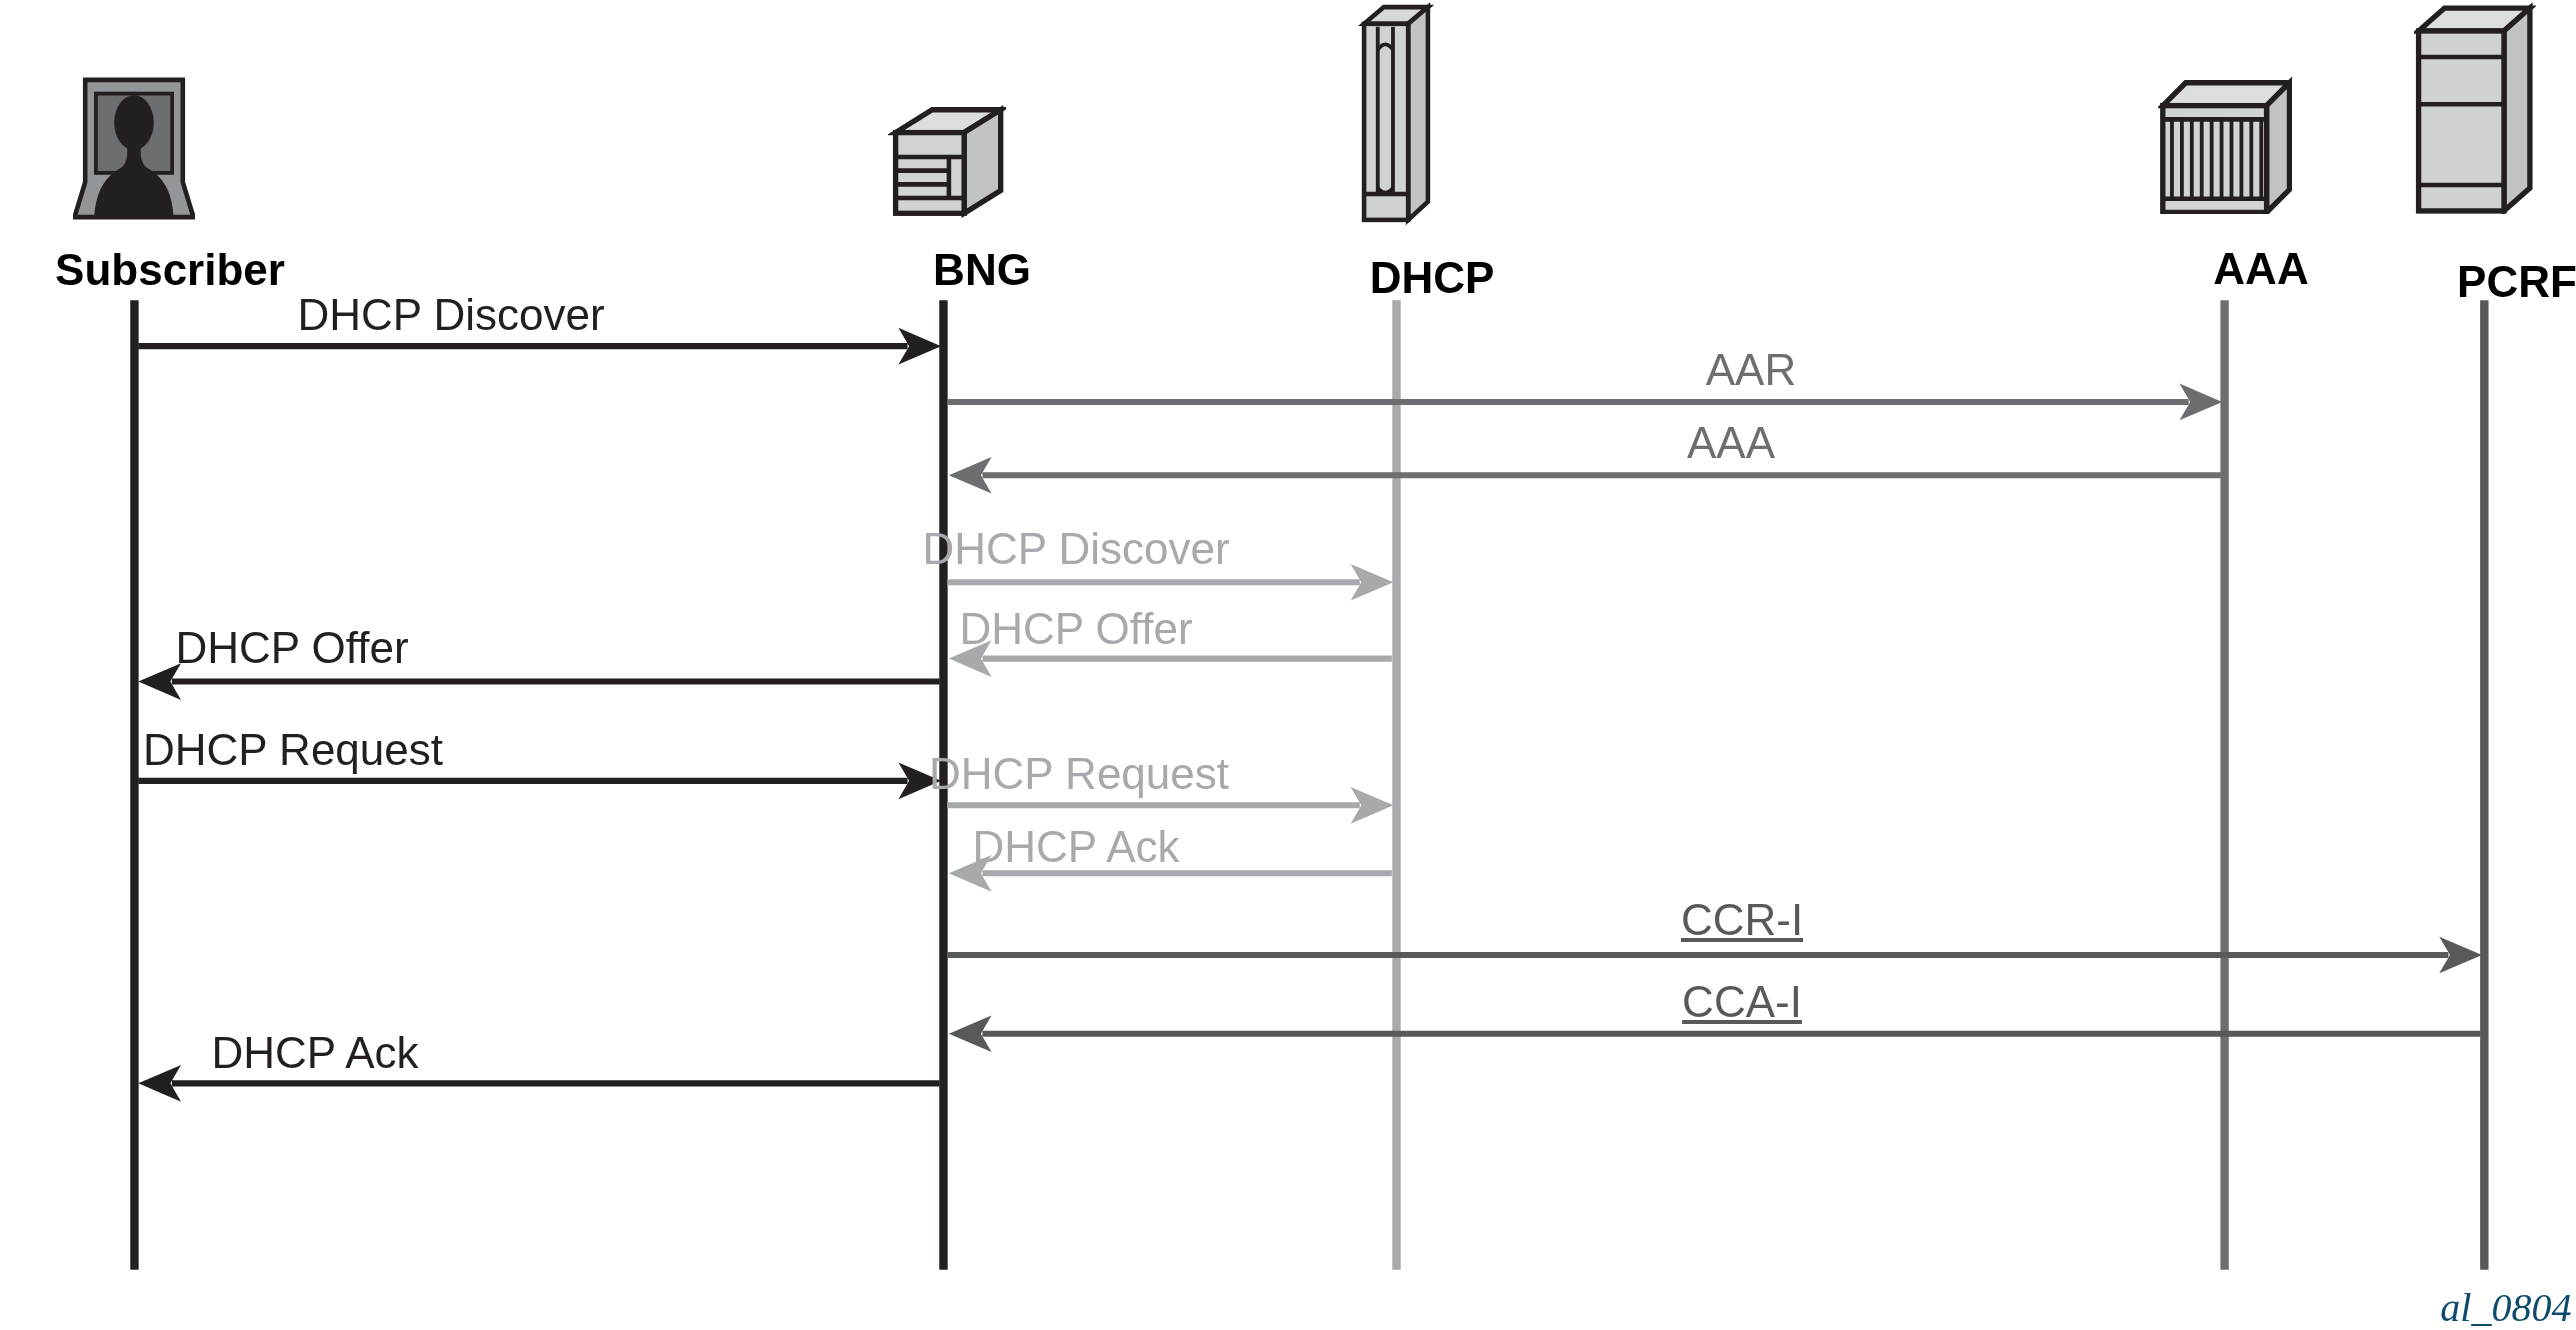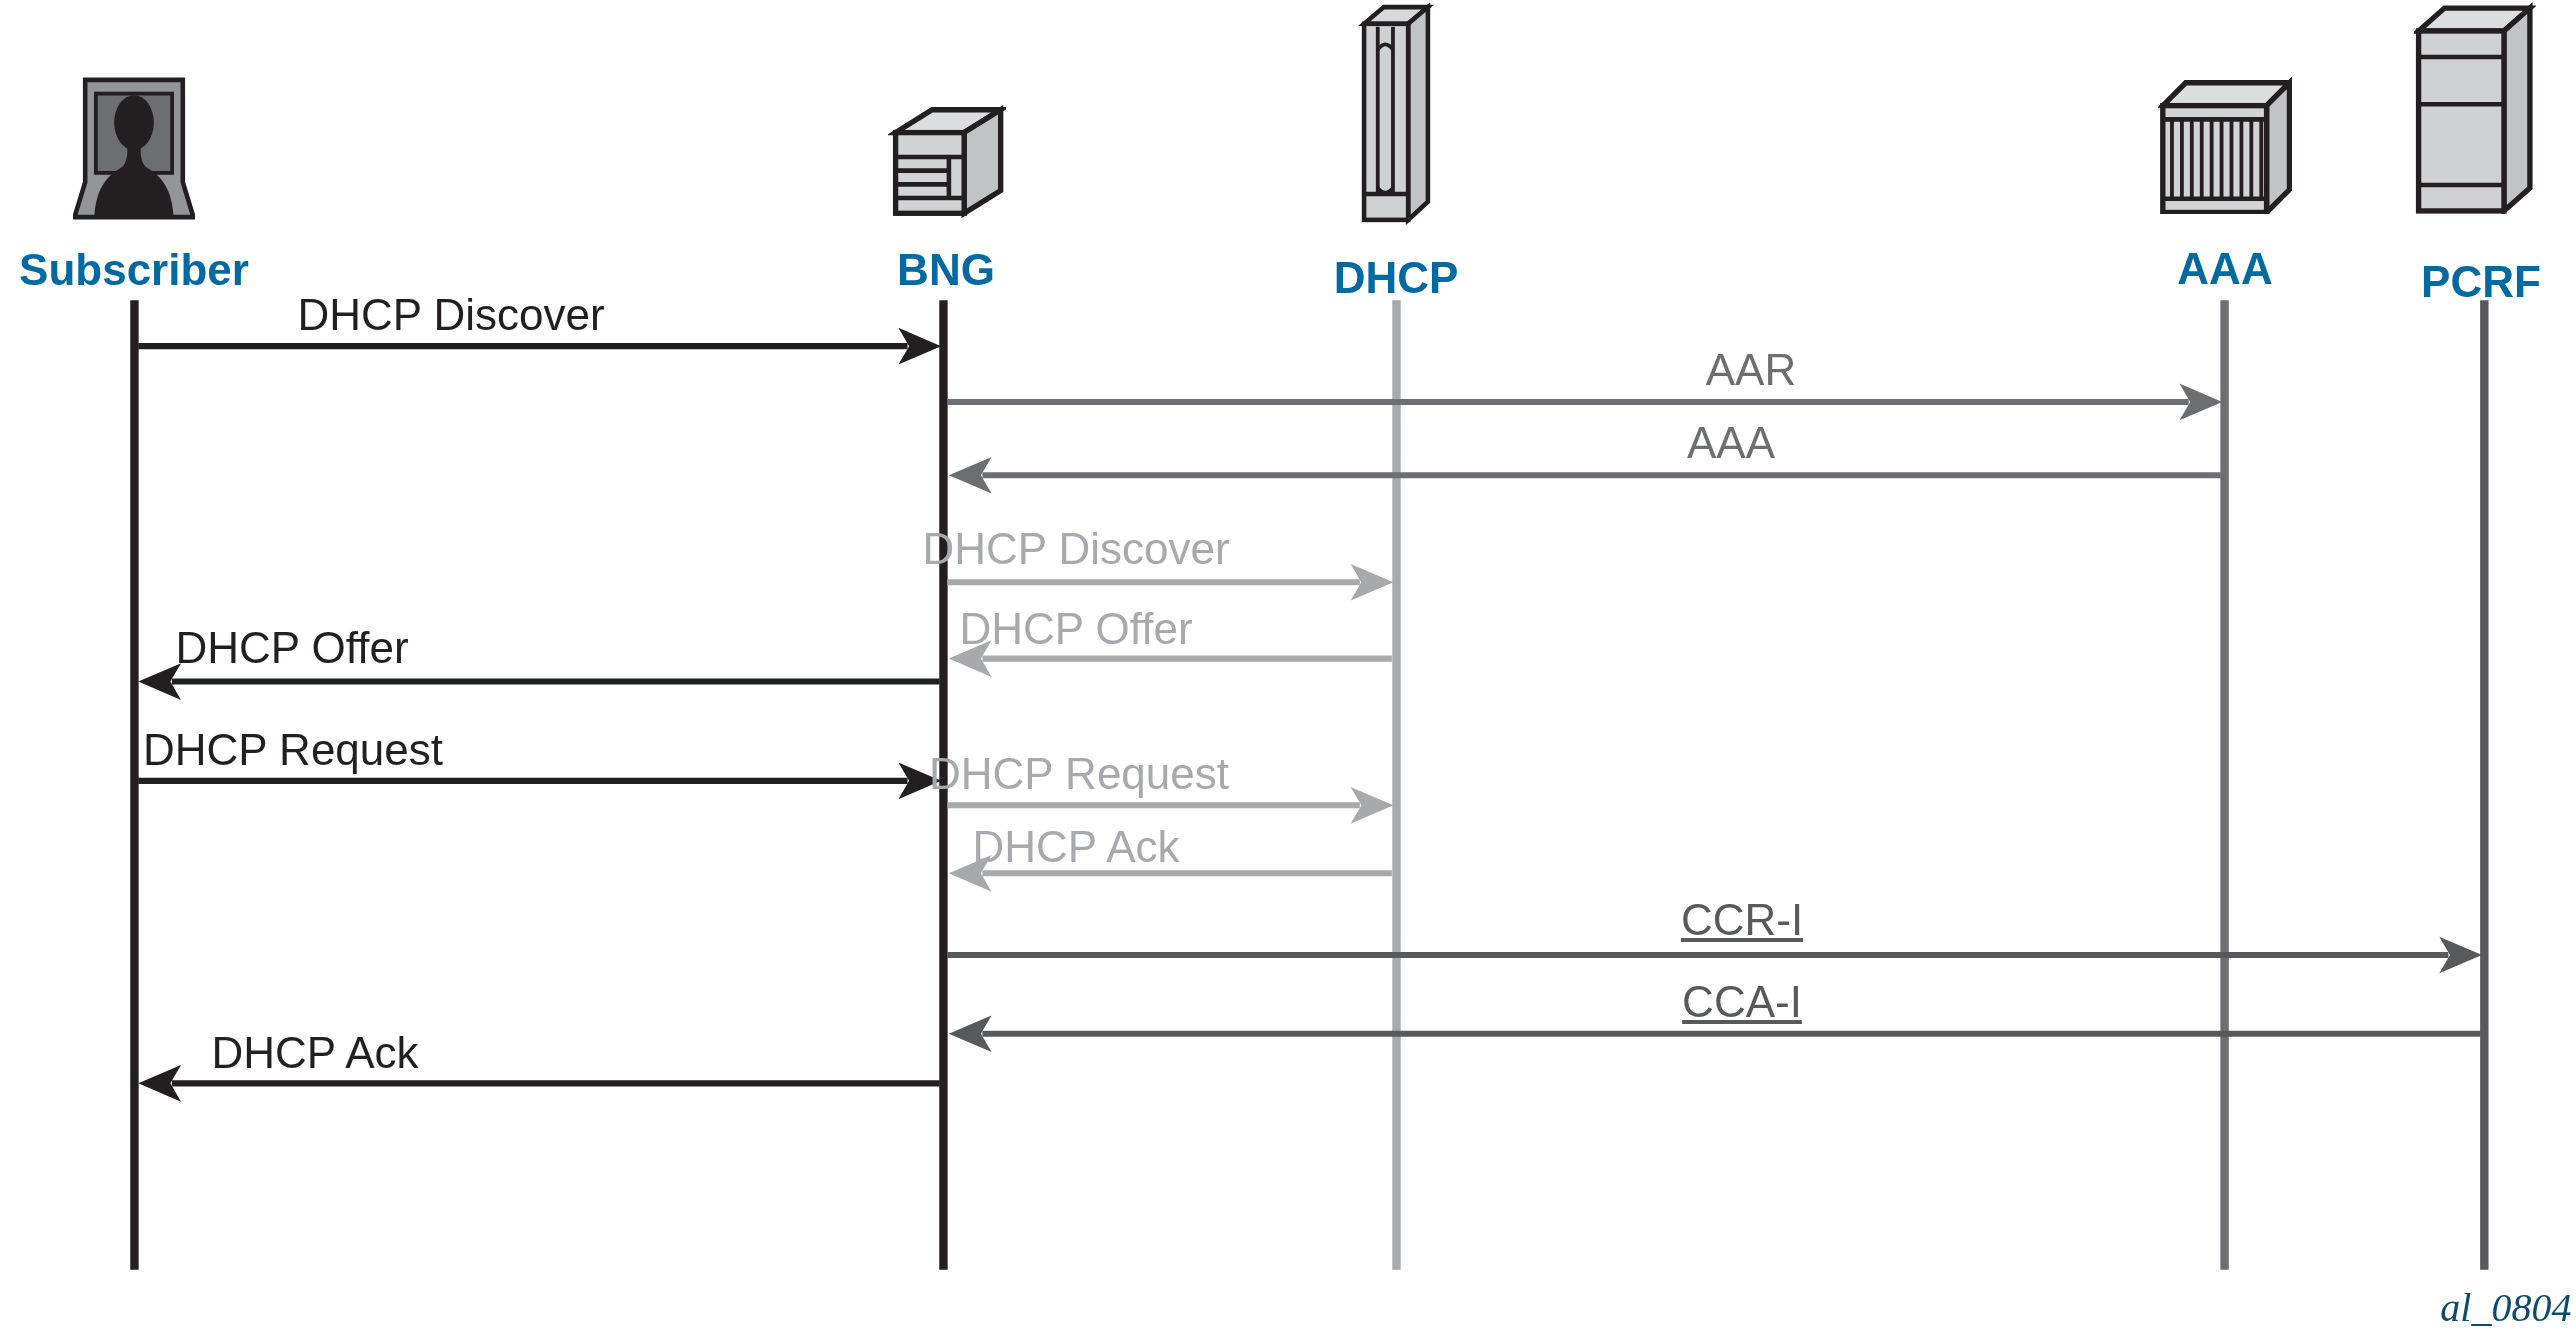--- a/index.html
+++ b/index.html
@@ -12,22 +12,23 @@
     font-family:"Liberation Sans", sans-serif;
   }
   .layer{position:absolute;left:0;top:0;}
   .actor-icon{position:absolute;}
   .actor-label{
     position:absolute;
     transform:translateX(-50%);
     font-weight:700;
     font-size:44px;
     line-height:1;
-    color:#0369a1;
+    color:#000000;
     white-space:nowrap;
+    margin-left:36px;
   }
   .msg{
     position:absolute;
     transform:translateX(-50%);
     font-size:44px;
     line-height:1;
     white-space:nowrap;
   }
   .tone-black{color:#231f20;}
   .tone-dark{color:#6d6e71;}

